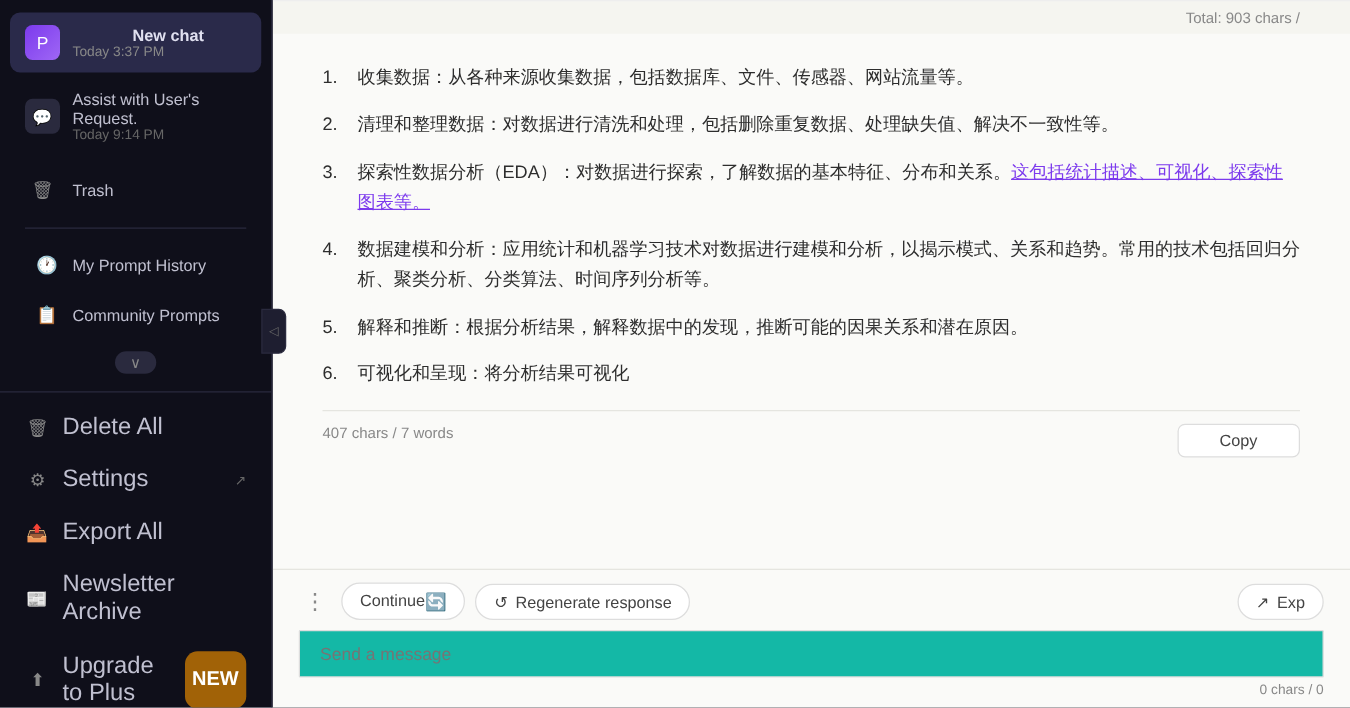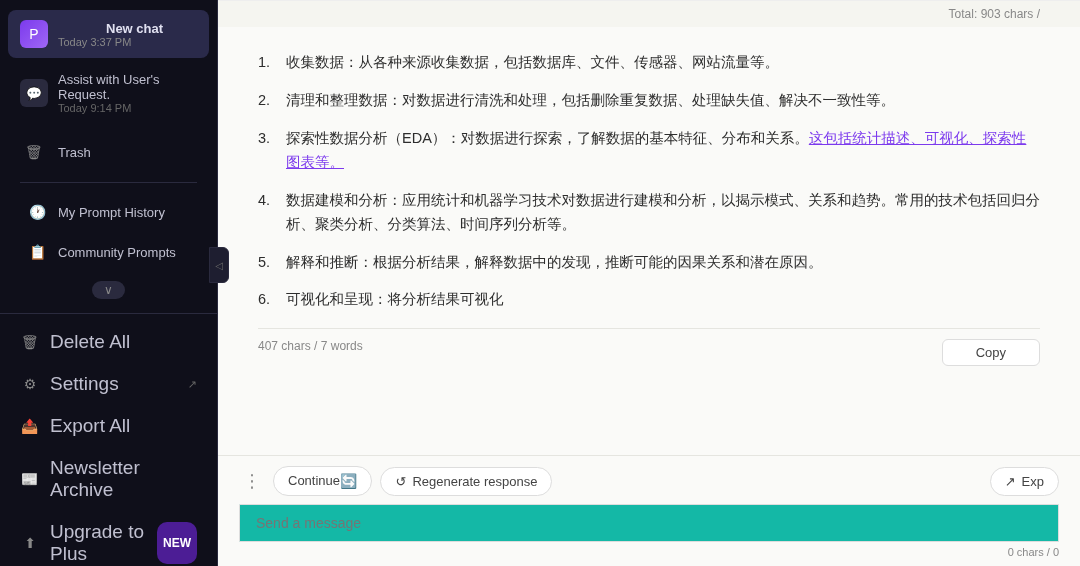--- a/index.html
+++ b/index.html
@@ -210,23 +210,23 @@
       flex-shrink: 0;
     }
 
     .bottom-nav-label {
       color: #c0c0d0;
       font-size: 19px;
       flex: 1;
     }
 
     .new-badge {
-      background: #4c1d95;
+      background: #a16207;
       color: white;
-      font-size: 12px;
+      font-size: 16px;
       padding: 14px 6px;
       border-radius: 10px;
       font-weight: 600;
     }
 
     .user-row {
       display: flex;
       align-items: center;
       gap: 10px;
       padding: 9px 12px;

